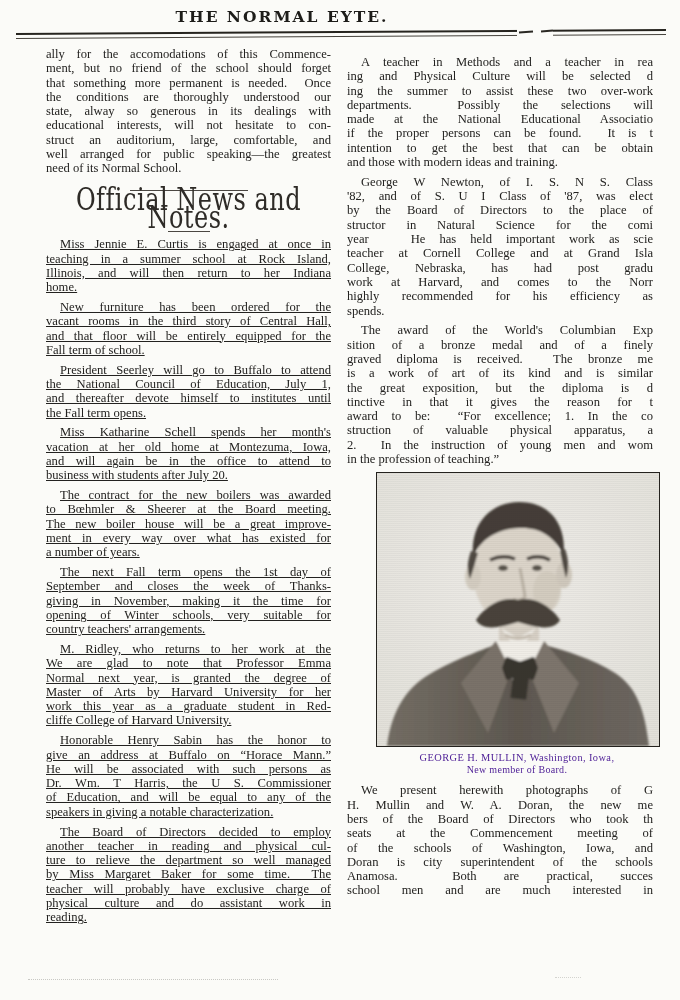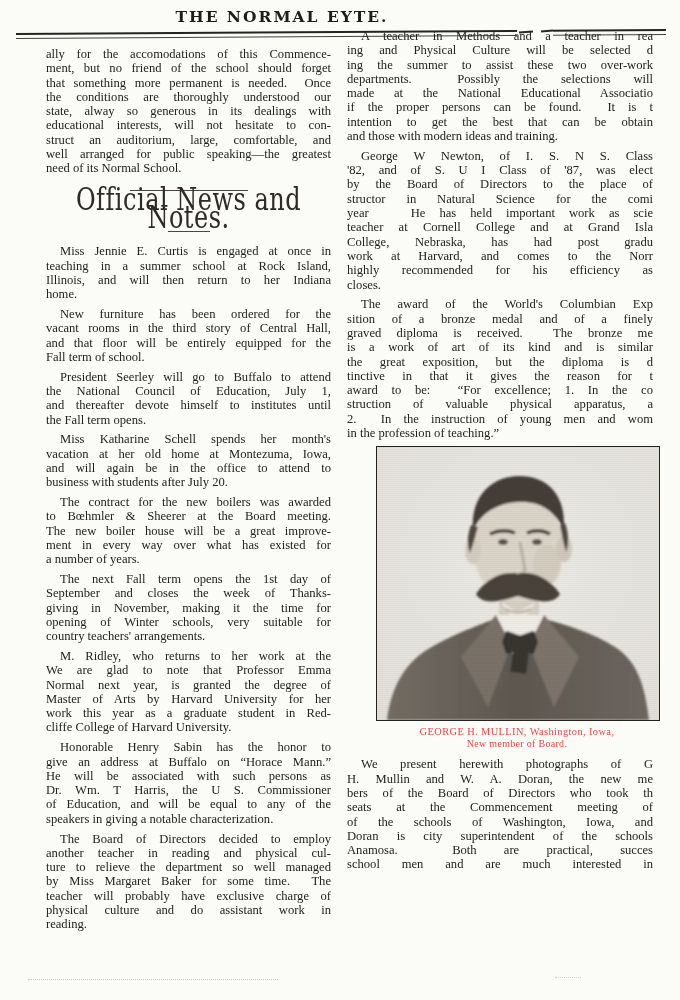--- a/index.html
+++ b/index.html
@@ -28,49 +28,49 @@
     content:"";position:absolute;left:2px;top:4px;width:14px;height:0;
     border-top:2px solid #2a2823;transform:rotate(-4deg);
   }
   .head-rule-gap::after{
     content:"";position:absolute;right:0;top:3px;width:12px;height:0;
     border-top:2px solid #2a2823;transform:rotate(-4deg);
   }
   
   .col{position:absolute;top:47px;font-size:12.6px;line-height:14.3px;}
   .col-left{left:46px;width:285px;}
-  .col-right{left:347px;top:29px;width:306px;}
+  .col-right{left:347px;top:55px;width:306px;}
   .para{margin-top:5.5px;}
   .para:first-child{margin-top:0;}
   .line{
     text-align:justify;text-align-last:justify;
     height:14.3px;overflow:hidden;white-space:normal;
   }
   .line.lastleft{text-align-last:left;}
   .para.indent .line:first-child{text-indent:14px;}
   
   .sec-rule-top{width:118px;border-top:1.4px solid #4b4742;margin:14px auto 0 auto;}
   .sec-heading{
     text-align:center;font-family:"DejaVu Serif", serif;font-size:24px;
     letter-spacing:0.5px;color:#2e2b27;margin-top:4px;
     transform:scaleY(1.28);transform-origin:50% 50%;
   }
   .sec-rule-bottom{width:42px;border-top:1.3px solid #4b4742;margin:8px auto 0 auto;}
-  .left-main{margin-top:12px;}
+  .left-main{margin-top:5px;text-decoration:underline;}
   
   .photo-frame{
     margin:6px 0 0 29px;width:282px;height:273px;box-sizing:content-box;
     border:1.6px solid #24221e;background:#e9e7e2;position:relative;overflow:hidden;
   }
   .photo-frame svg{display:block;width:100%;height:100%;}
   .photo-halftone{
     position:absolute;inset:0;pointer-events:none;
     background:repeating-linear-gradient(0deg, rgba(40,40,35,0.035) 0 1px, rgba(0,0,0,0) 1px 2px);
   }
-  .caption-wrap{width:282px;margin:5px 0 0 29px;text-align:center;color:#ef4444;}
+  .caption-wrap{width:282px;margin:5px 0 0 29px;text-align:center;color:#4c1d95;}
   .cap1{font-size:10.4px;letter-spacing:0.4px;line-height:12px;}
   .cap2{font-size:10px;letter-spacing:0.3px;line-height:11px;}
   .bottom-para{margin-top:8px;}
   
   .artifact1{position:absolute;left:28px;bottom:20px;width:250px;border-top:1.5px dotted rgba(70,68,62,0.28);}
   .artifact2{position:absolute;left:555px;bottom:22px;width:26px;border-top:1.5px dotted rgba(70,68,62,0.22);}
 </style>
 </head>
 <body>
 
@@ -179,21 +179,21 @@
         <div class="para indent">
           <div class="line">George W Newton, of I. S. N S. Class</div>
           <div class="line">'82, and of S. U I Class of '87, was elect</div>
           <div class="line">by the Board of Directors to the place of</div>
           <div class="line">structor in Natural Science for the comi</div>
           <div class="line">year&nbsp;&nbsp; He has held important work as scie</div>
           <div class="line">teacher at Cornell College and at Grand Isla</div>
           <div class="line">College, Nebraska, has had post gradu</div>
           <div class="line">work at Harvard, and comes to the Norr</div>
           <div class="line">highly recommended for his efficiency as</div>
-          <div class="line lastleft">closes.</div>
+          <div class="line lastleft">spends.</div>
         </div>
         <div class="para indent">
           <div class="line">The award of the World's Columbian Exp</div>
           <div class="line">sition of a bronze medal and of a finely</div>
           <div class="line">graved diploma is received.&nbsp; The bronze me</div>
           <div class="line">is a work of art of its kind and is similar</div>
           <div class="line">the great exposition, but the diploma is d</div>
           <div class="line">tinctive in that it gives the reason for t</div>
           <div class="line">award to be:&nbsp; “For excellence; 1. In the co</div>
           <div class="line">struction of valuable physical apparatus, a</div>

